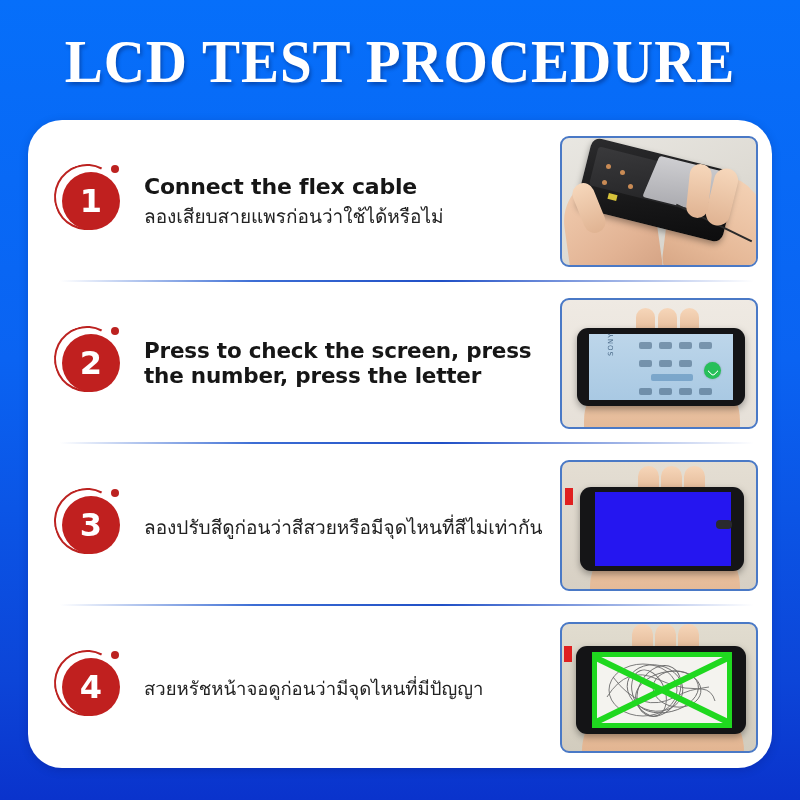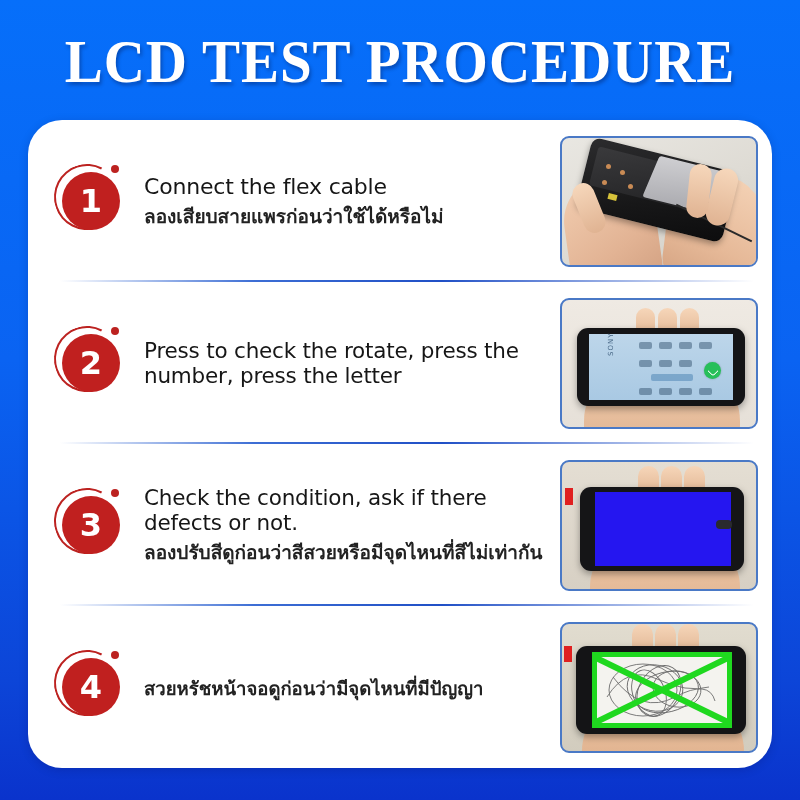--- a/index.html
+++ b/index.html
@@ -100,31 +100,31 @@
   }
 
   
   .step-text {
     flex: 1 1 auto;
     min-width: 0;
     padding-right: 10px;
   }
   .step-text .en {
     color: #161616;
-    font-weight: 400;
+    font-weight: 700;
     font-size: 22px;
     line-height: 25px;
     letter-spacing: -0.2px;
   }
   .step-text .th {
     color: #222222;
     font-size: 19px;
     line-height: 26px;
     margin-top: 4px;
-    font-weight: 700;
+    font-weight: 400;
   }
   .step-2 .step-text .en, .step-3 .step-text .en, .step-4 .step-text .en { font-size: 21.5px; }
   .step-4 .step-text .th { font-size: 18.5px; }
 
   
   .photo {
     flex: 0 0 198px;
     width: 198px; height: 131px;
     border: 2px solid #4a79c6;
     border-radius: 9px;
@@ -352,21 +352,21 @@
 
     <div class="step step-2">
       <div class="badge">
         <div class="ring"></div>
         <div class="ring-dot"></div>
         <div class="disc">
           <span>2</span>
         </div>
       </div>
       <div class="step-text">
-        <div class="en">Press to check the rotate, press the number, press the letter</div>
+        <div class="en">Press to check the screen, press the number, press the letter</div>
       </div>
       <div class="photo p2">
         <div class="palm"></div>
         <div class="ftop t1"></div>
         <div class="ftop t2"></div>
         <div class="ftop t3"></div>
         <div class="phone"></div>
         <div class="screen">
           <div class="vlabel">SONY</div>
           <div class="key" style="left:50px;top:8px"></div>
@@ -389,21 +389,20 @@
 
     <div class="step step-3">
       <div class="badge">
         <div class="ring"></div>
         <div class="ring-dot"></div>
         <div class="disc">
           <span>3</span>
         </div>
       </div>
       <div class="step-text">
-        <div class="en">Check the condition, ask if there defects or not.</div>
         <div class="th">ลองปรับสีดูก่อนว่าสีสวยหรือมีจุดไหนที่สีไม่เท่ากัน</div>
       </div>
       <div class="photo p3">
         <div class="palm"></div>
         <div class="ftop t1"></div>
         <div class="ftop t2"></div>
         <div class="ftop t3"></div>
         <div class="phone"></div>
         <div class="screen"></div>
         <div class="hbtn"></div>

